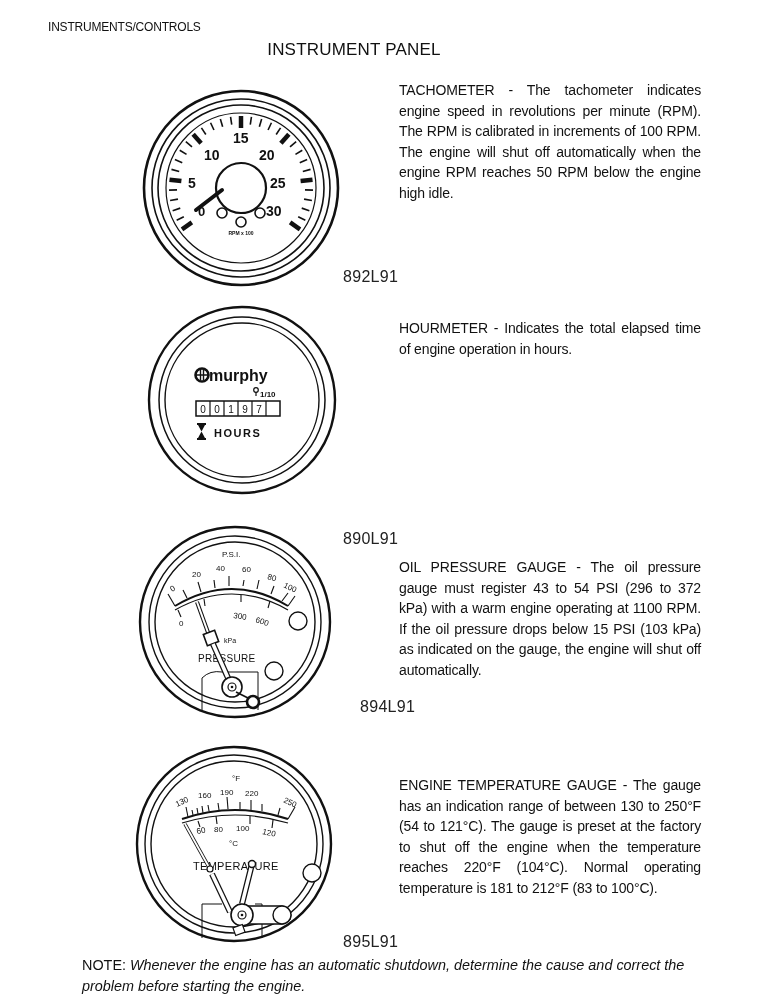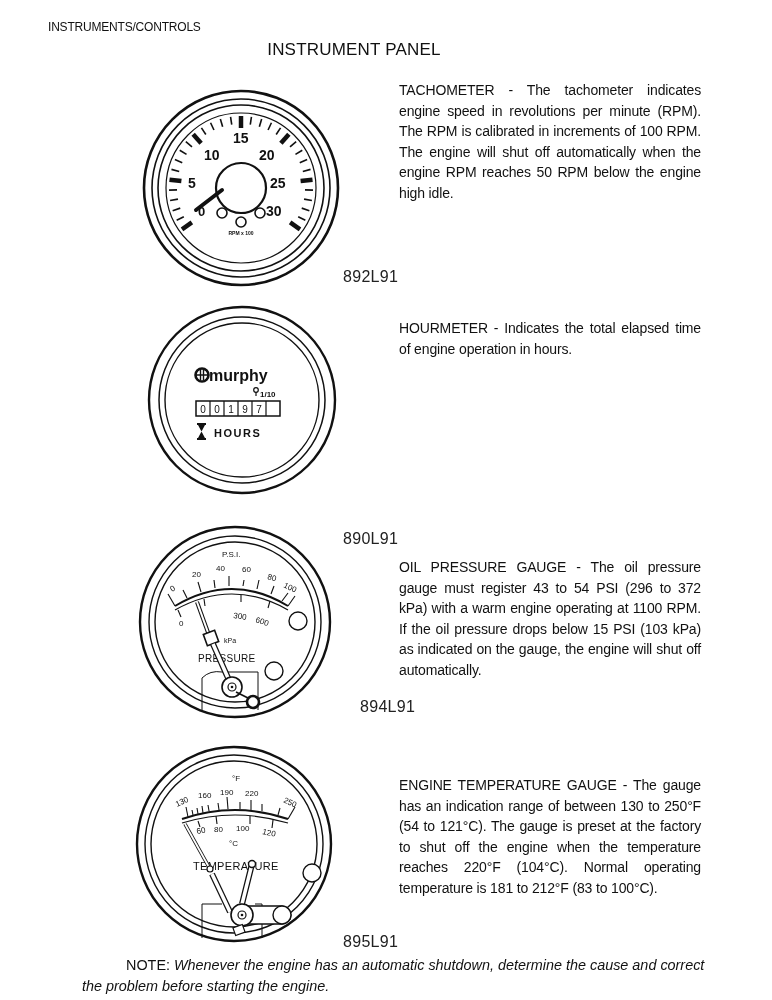--- a/index.html
+++ b/index.html
@@ -19,21 +19,21 @@
     .fig-id {
       position: absolute; font-size: 16px; letter-spacing: 0.3px; color: #222;
     }
     .desc {
       position: absolute; left: 399px; width: 302px; font-size: 14px; line-height: 20.6px;
       text-align: justify; letter-spacing: -0.15px; hyphens: manual;
     }
     .note {
       position: absolute; left: 82px; top: 955px; width: 640px; font-size: 14.4px; line-height: 21px;
     }
-    .note .note-label { font-style: normal; margin-left: 44px; }
+    .note .note-label { font-style: normal; }
     .note .note-text { font-style: italic; }
     svg text { font-family: "Liberation Sans", "DejaVu Sans", sans-serif; fill: #111; }
   </style>
 </head>
 <body>
 
 <div class="section-header">INSTRUMENTS/CONTROLS</div>
 <div class="page-title">INSTRUMENT PANEL</div>
 
 <div class="gauge" style="left:138px; top:88px;">

